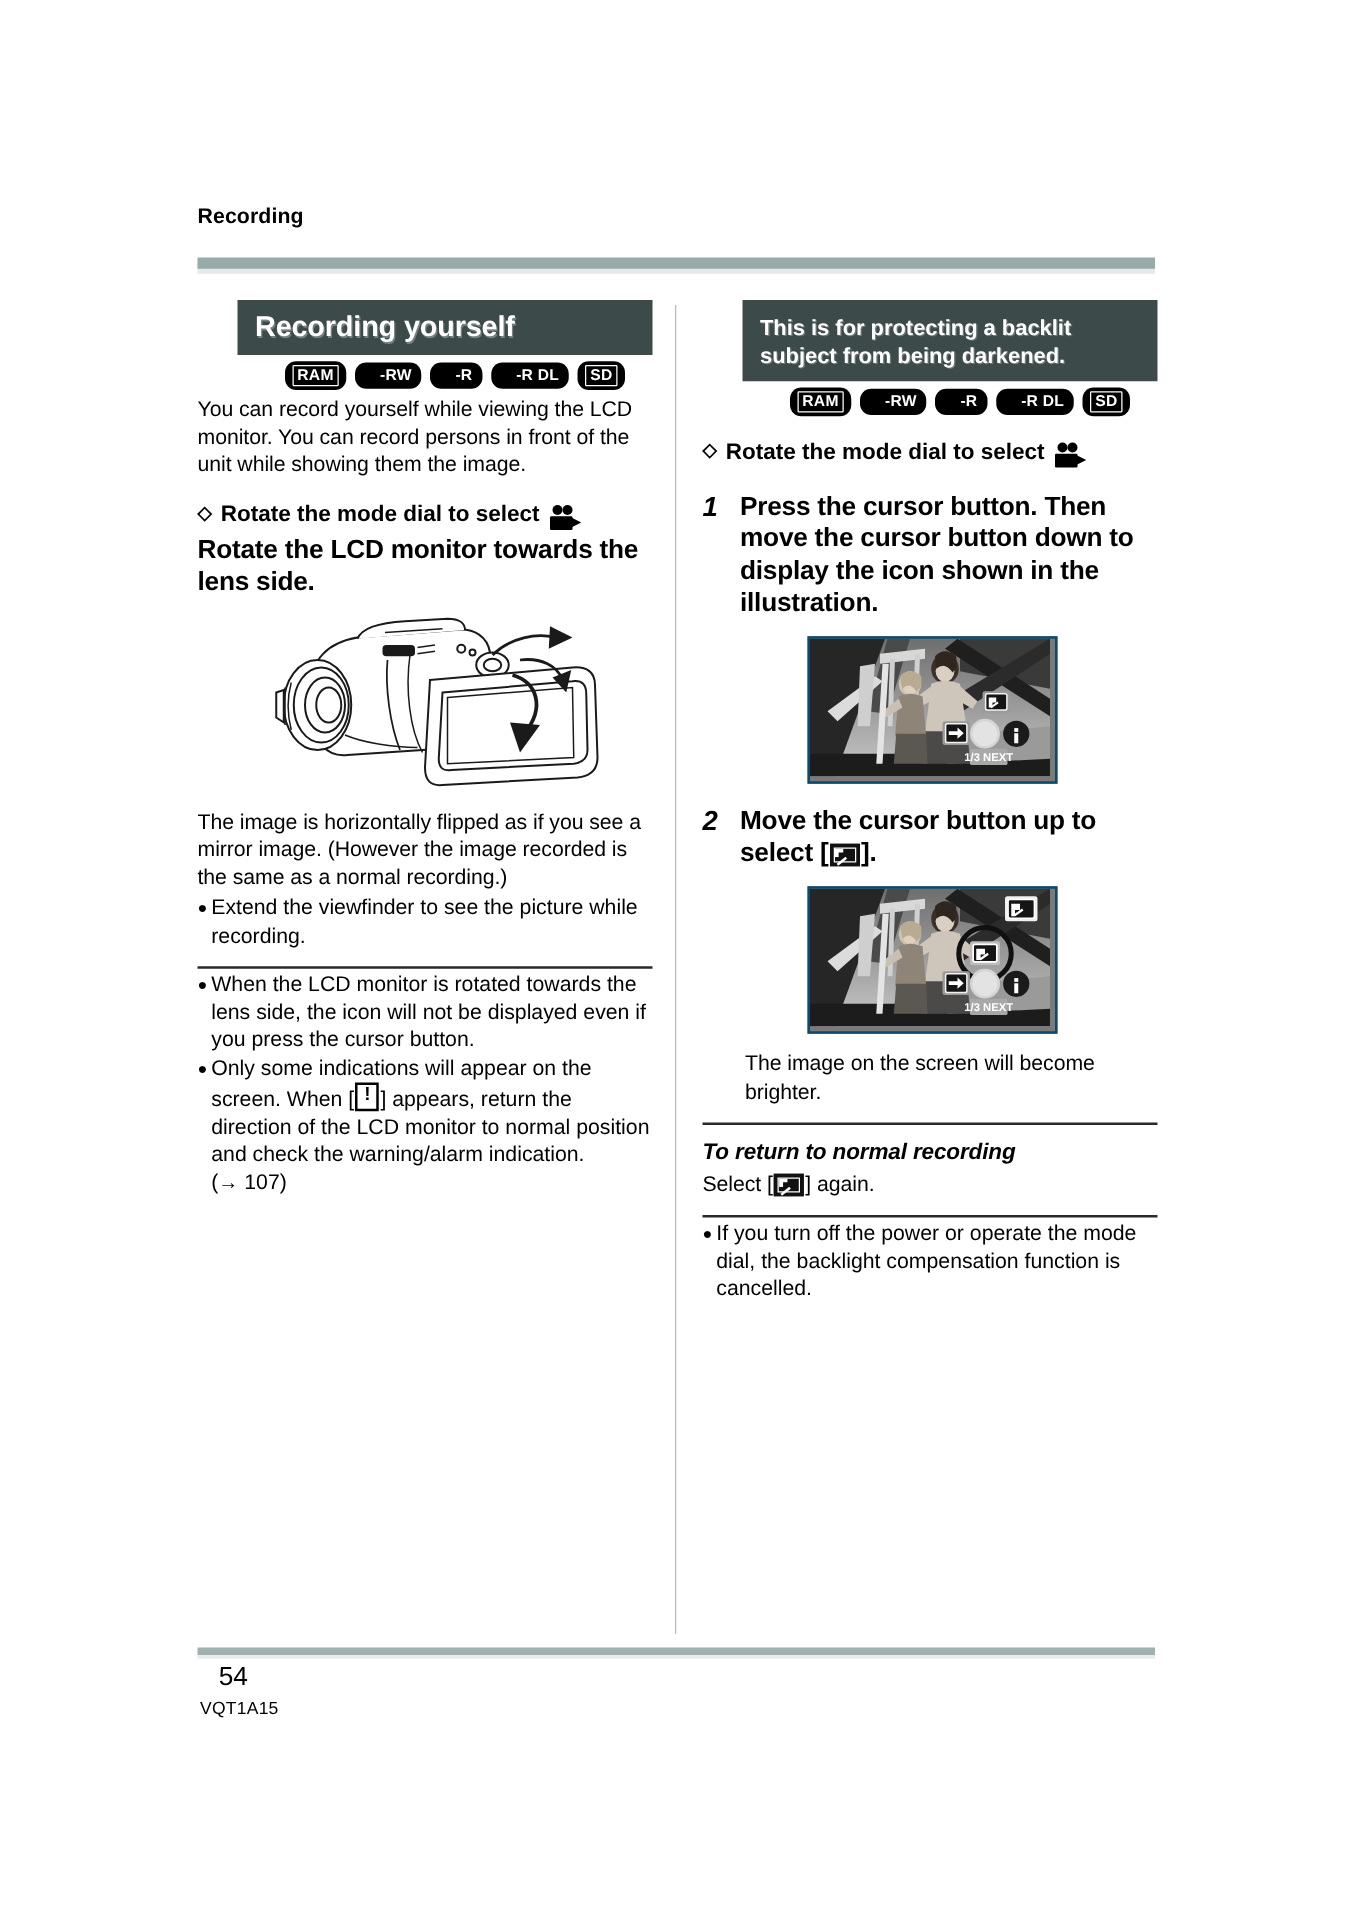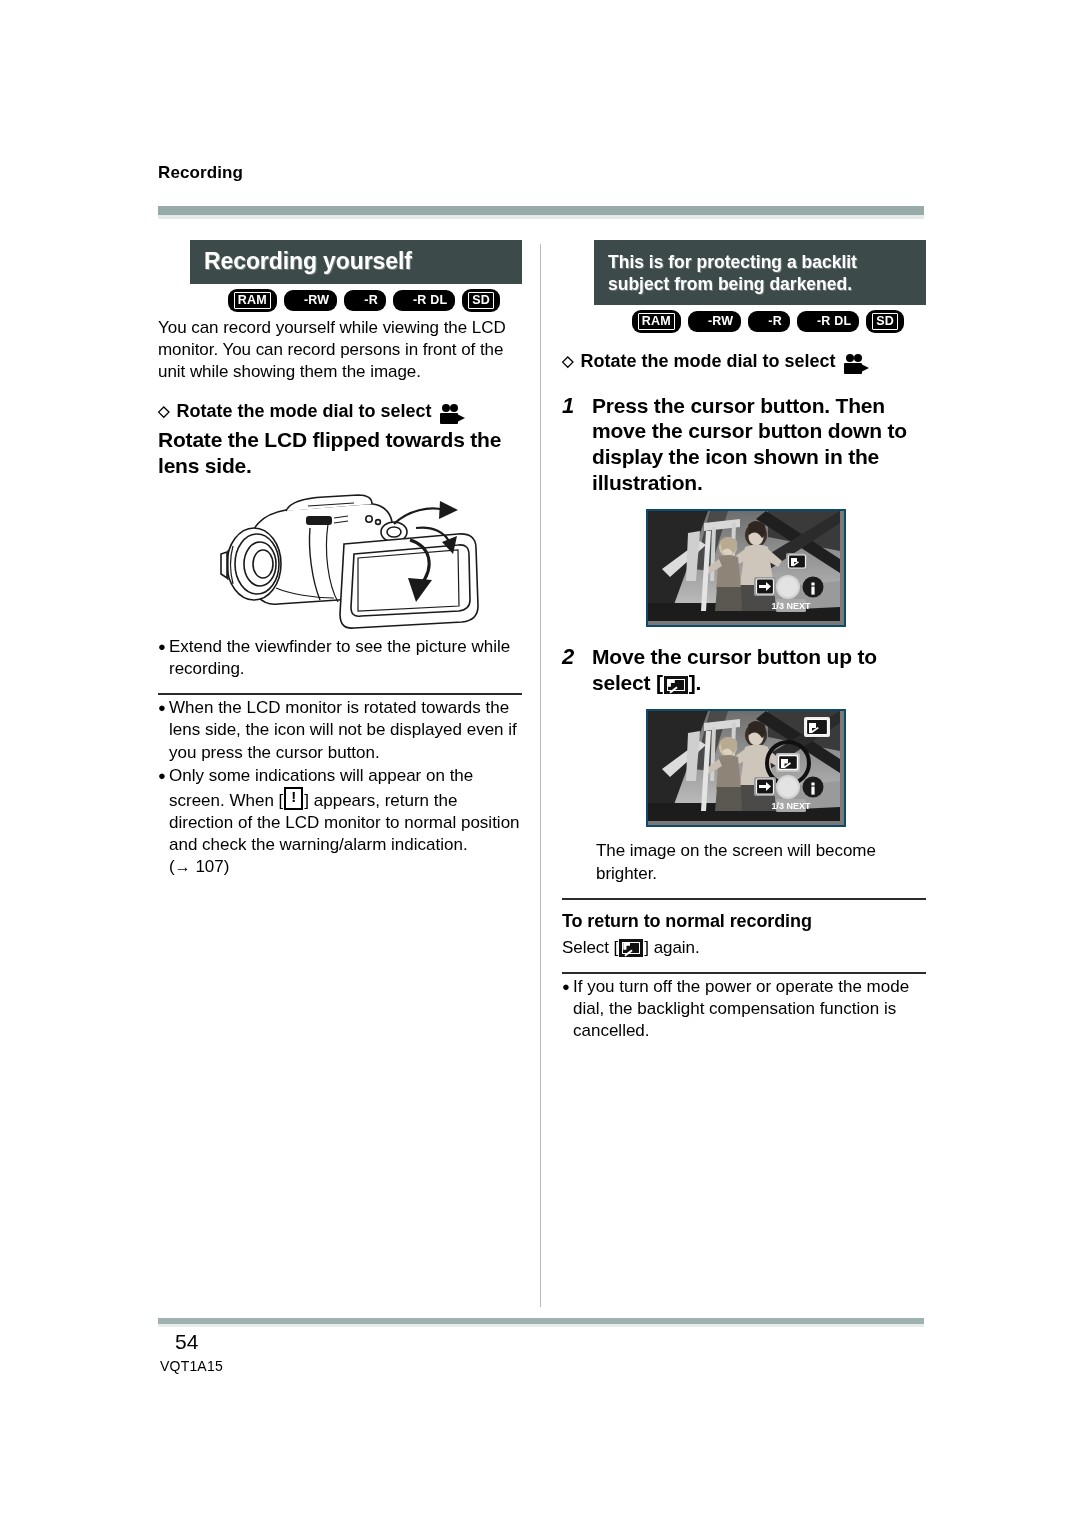--- a/index.html
+++ b/index.html
@@ -223,20 +223,21 @@
   hr.sep {
     border: none;
     border-top: 2px solid #2a2a2a;
     margin: 13px 0 0 0;
     height: 0;
   }
 
   .italic-head {
     font-size: 18px;
     font-weight: bold;
+    font-style: italic;
     margin-top: 11px;
     letter-spacing: -0.1px;
   }
 
   .indent-note {
     margin-left: 34px;
   }
   .icon-movie {
     width: 26px; height: 18px;
     position: relative;
@@ -387,21 +388,21 @@
       <span>
         <span>Rotate the mode dial to select</span>
         <span class="icon-movie">
           <span class="reelA"></span><span class="reelB"></span>
           <span class="body"></span><span class="lens"></span><span class="grip"></span>
         </span>
         <span>.</span>
       </span>
     </div>
 
-    <div class="big-head">Rotate the LCD flipped towards the lens side.</div>
+    <div class="big-head">Rotate the LCD monitor towards the lens side.</div>
 
     <div class="camcorder-wrap">
       <svg width="364" height="146" viewBox="0 0 364 146" fill="none" stroke="#1a1a1a" stroke-width="1.6">
 
         <path d="M92 62 C90 40 104 26 128 22 L206 16 C222 14 232 22 234 34 L238 74 C240 96 228 108 210 110 L120 116 C102 118 94 104 92 88 Z" fill="#fff"></path>
 
         <path d="M128 23 C132 13 148 10 166 9 L200 7 C210 7 214 11 214 16" fill="#fff"></path>
         <path d="M150 18 L196 15" stroke-width="1.2"></path>
 
         <ellipse cx="96" cy="76" rx="27" ry="36" fill="#fff"></ellipse>
@@ -437,20 +438,21 @@
         <path d="M282 13 L300 22 L281 31 Z" fill="#1a1a1a" stroke="none"></path>
 
         <path d="M258 40 C274 38 288 44 292 56" stroke-width="2.2" fill="none"></path>
         <path d="M299 48 L295 66 L284 54 Z" fill="#1a1a1a" stroke="none"></path>
 
         <path d="M252 52 C272 58 278 78 262 98" stroke-width="3" fill="none"></path>
         <path d="M274 92 L258 114 L250 90 Z" fill="#1a1a1a" stroke="none"></path>
       </svg>
     </div>
 
+    <div class="p">The image is horizontally flipped as if you see a mirror image. (However the image recorded is the same as a normal recording.)</div>
 
     <div class="bullets">
       <div class="bul">
         <span class="dot">●</span>
         <span class="btxt">Extend the viewfinder to see the picture while recording.</span>
       </div>
     </div>
 
     <hr class="sep">
 

